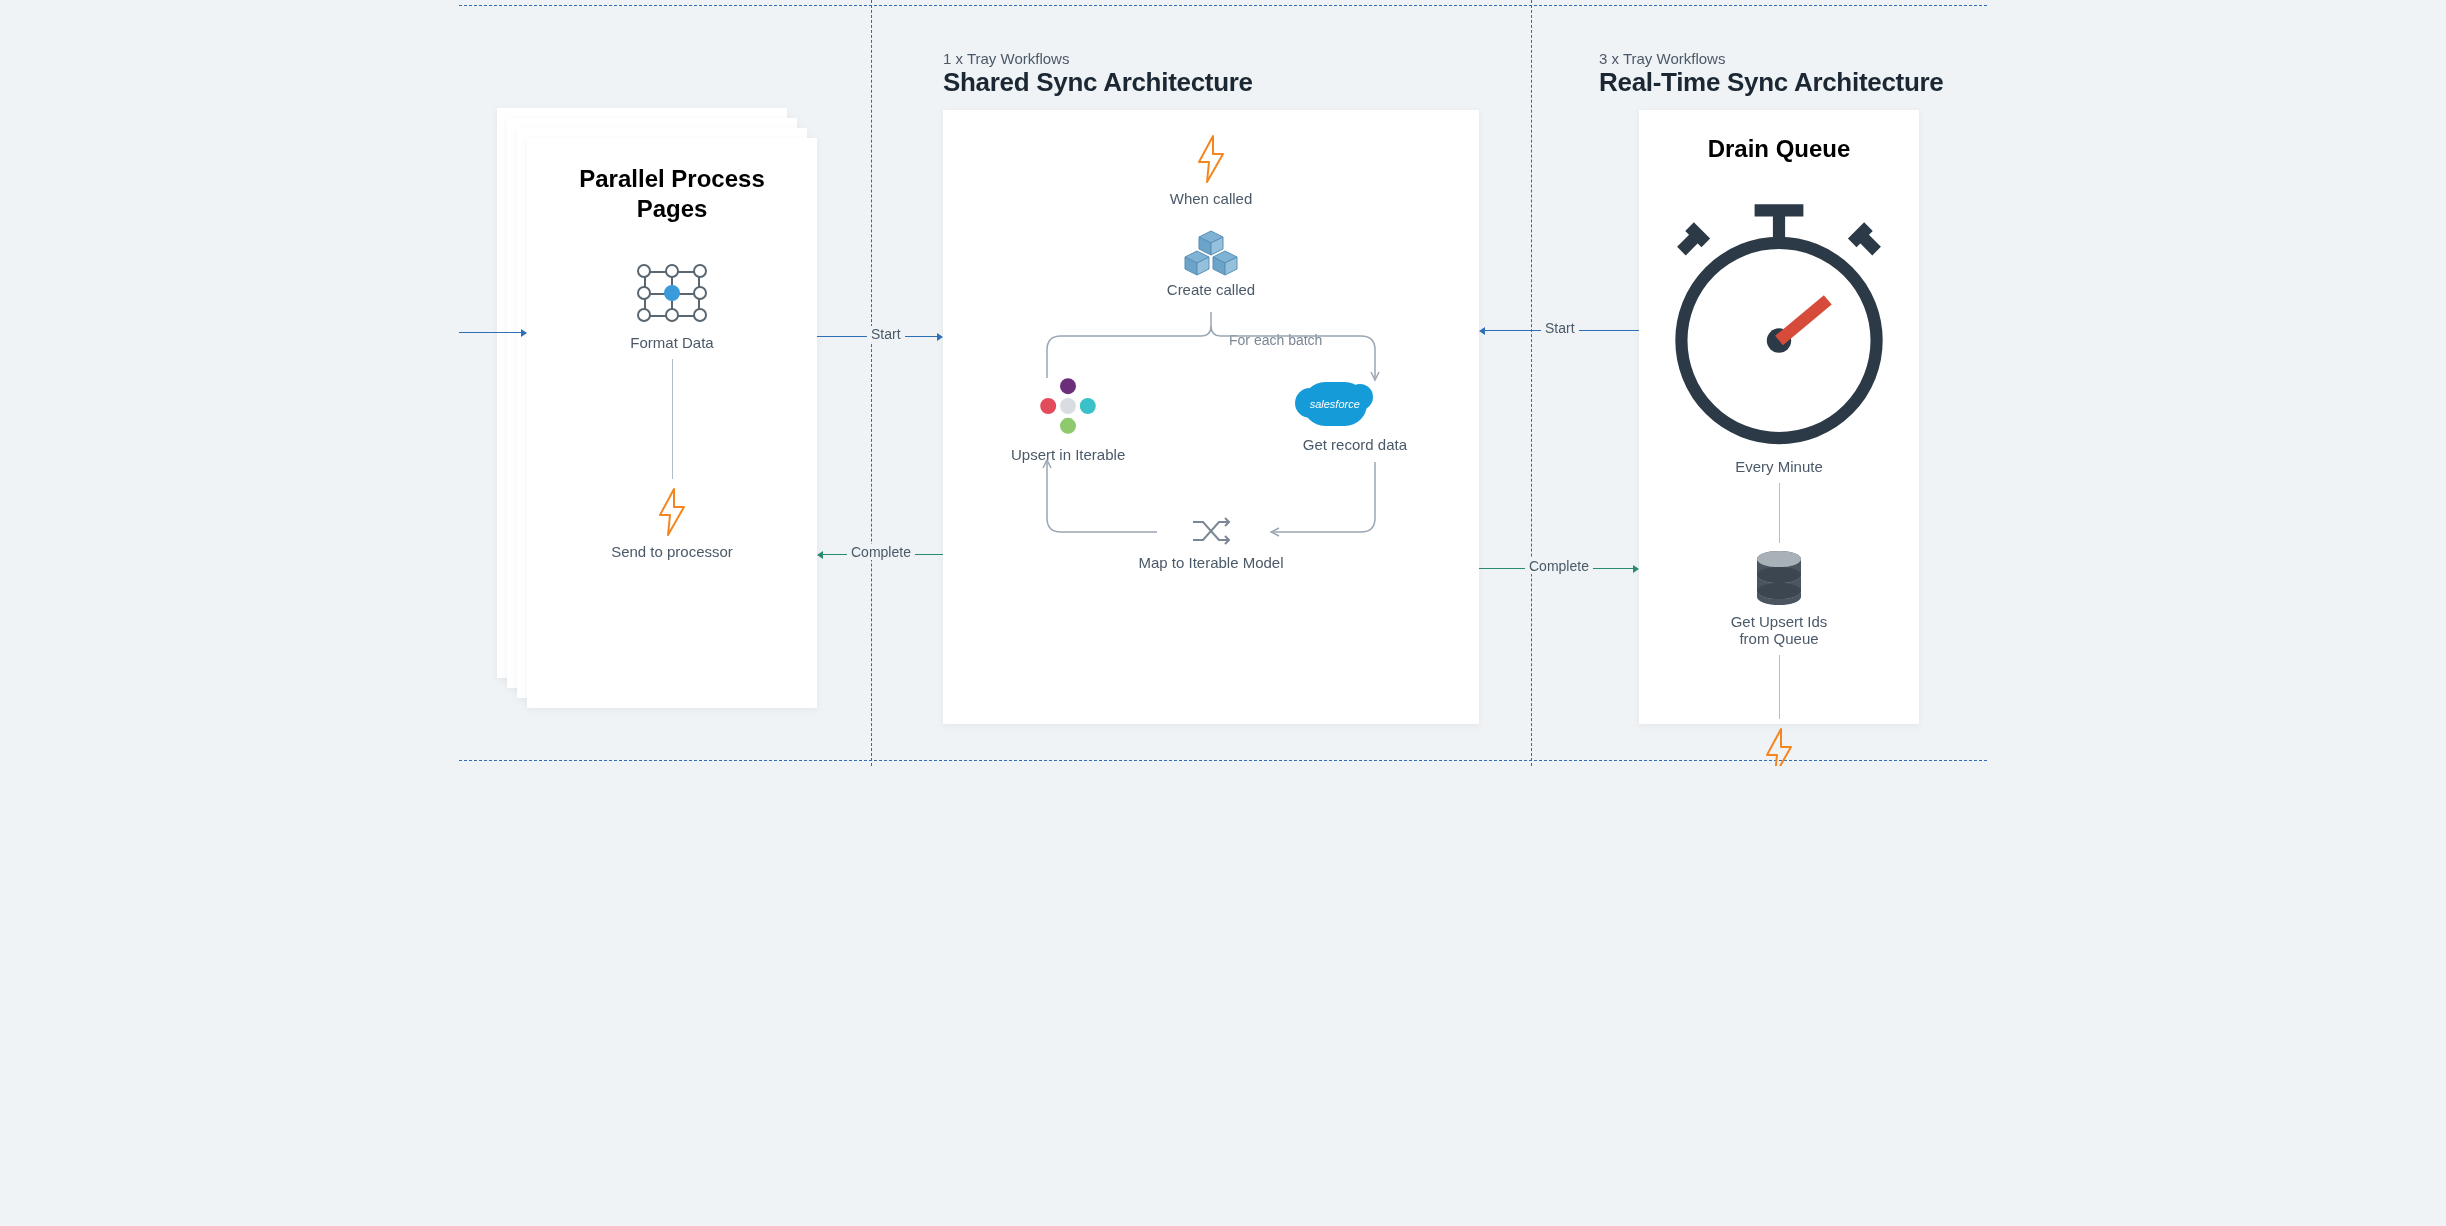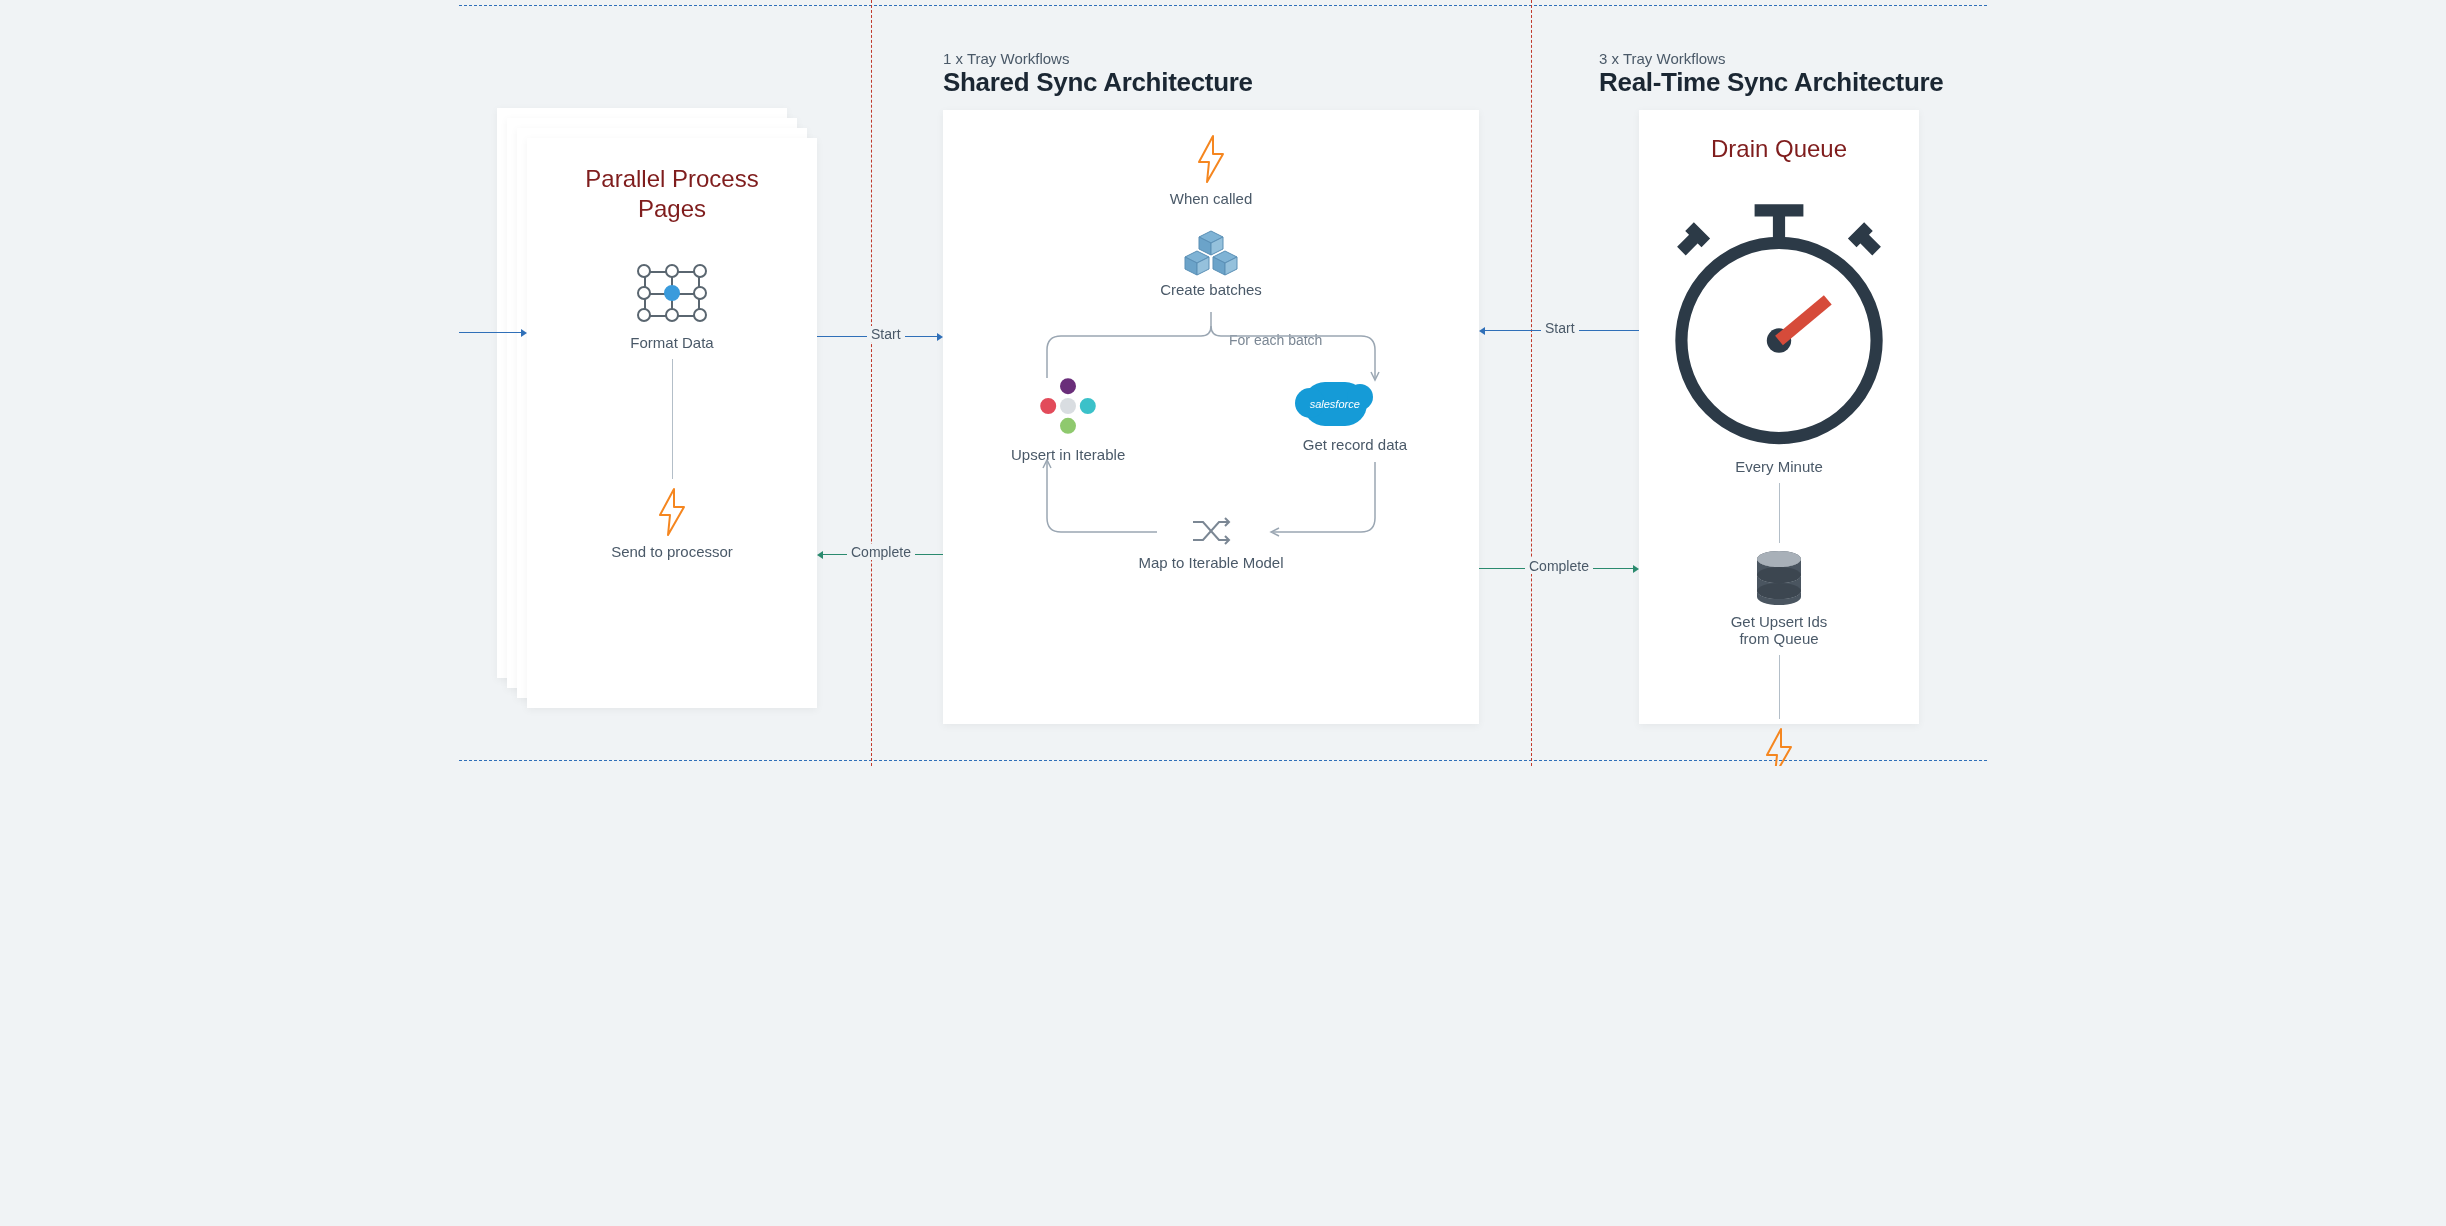--- a/index.html
+++ b/index.html
@@ -13,21 +13,21 @@
 
 .sec-super { font-size: 15px; color: #4a5968; font-weight: 400; }
 .sec-title { font-size: 26px; font-weight: 700; color: #1b2733; letter-spacing: -.3px; }
 
 
 .card { position: absolute; background: #fff; box-shadow: 0 2px 8px rgba(0,0,0,.05); }
 .stack-shadow { position: absolute; background: #fff; box-shadow: 0 2px 8px rgba(0,0,0,.05); }
 
 
 .node-label { font-size: 15px; color: #4a5968; text-align: center; font-weight: 400; }
-.card-title { font-size: 24px; color: #7f1d1d; text-align: center; font-weight: 400; line-height: 1.25; }
+.card-title { font-size: 24px; color: #000000; text-align: center; font-weight: 700; line-height: 1.25; }
 
 
 .flow-label { font-size: 14px; color: #4a5968; background: #f0f3f5; padding: 0 4px; }
 .flow-label-inline { font-size: 14px; color: #7b8794; }
 
 
 .icon-wrap { display: flex; justify-content: center; }
 
 
 .bolt svg { width: 36px; height: 50px; }
@@ -145,21 +145,21 @@
             <path d="M40 8 L40 20 L28 26 L28 14 Z" fill="#95c1dc"></path>
           <path d="M14 22 L26 28 L14 34 L2 28 Z"></path>
             <path d="M2 28 L2 40 L14 46 L14 34 Z" fill="#6ba3c9"></path>
             <path d="M26 28 L26 40 L14 46 L14 34 Z" fill="#95c1dc"></path>
           <path d="M42 22 L54 28 L42 34 L30 28 Z"></path>
             <path d="M30 28 L30 40 L42 46 L42 34 Z" fill="#6ba3c9"></path>
             <path d="M54 28 L54 40 L42 46 L42 34 Z" fill="#95c1dc"></path>
         </g>
       </svg>
     </div>
-    <div class="node-label" style="margin-top:4px;">Create batches</div>
+    <div class="node-label" style="margin-top:4px;">Create called</div>
 
     <div style="position:relative; width:420px; height:290px; margin:14px auto 0;">
 
       <div class="flow-label-inline" style="position:absolute; left:228px; top:20px;">For each batch</div>
 
       <div style="position:absolute; right:14px; top:70px; text-align:center;">
         <div class="sf">
             <span style="position:relative; z-index:1; font-weight:500;">salesforce</span>
           </div>
         <div class="node-label" style="margin-top:10px;">Get record data</div>

